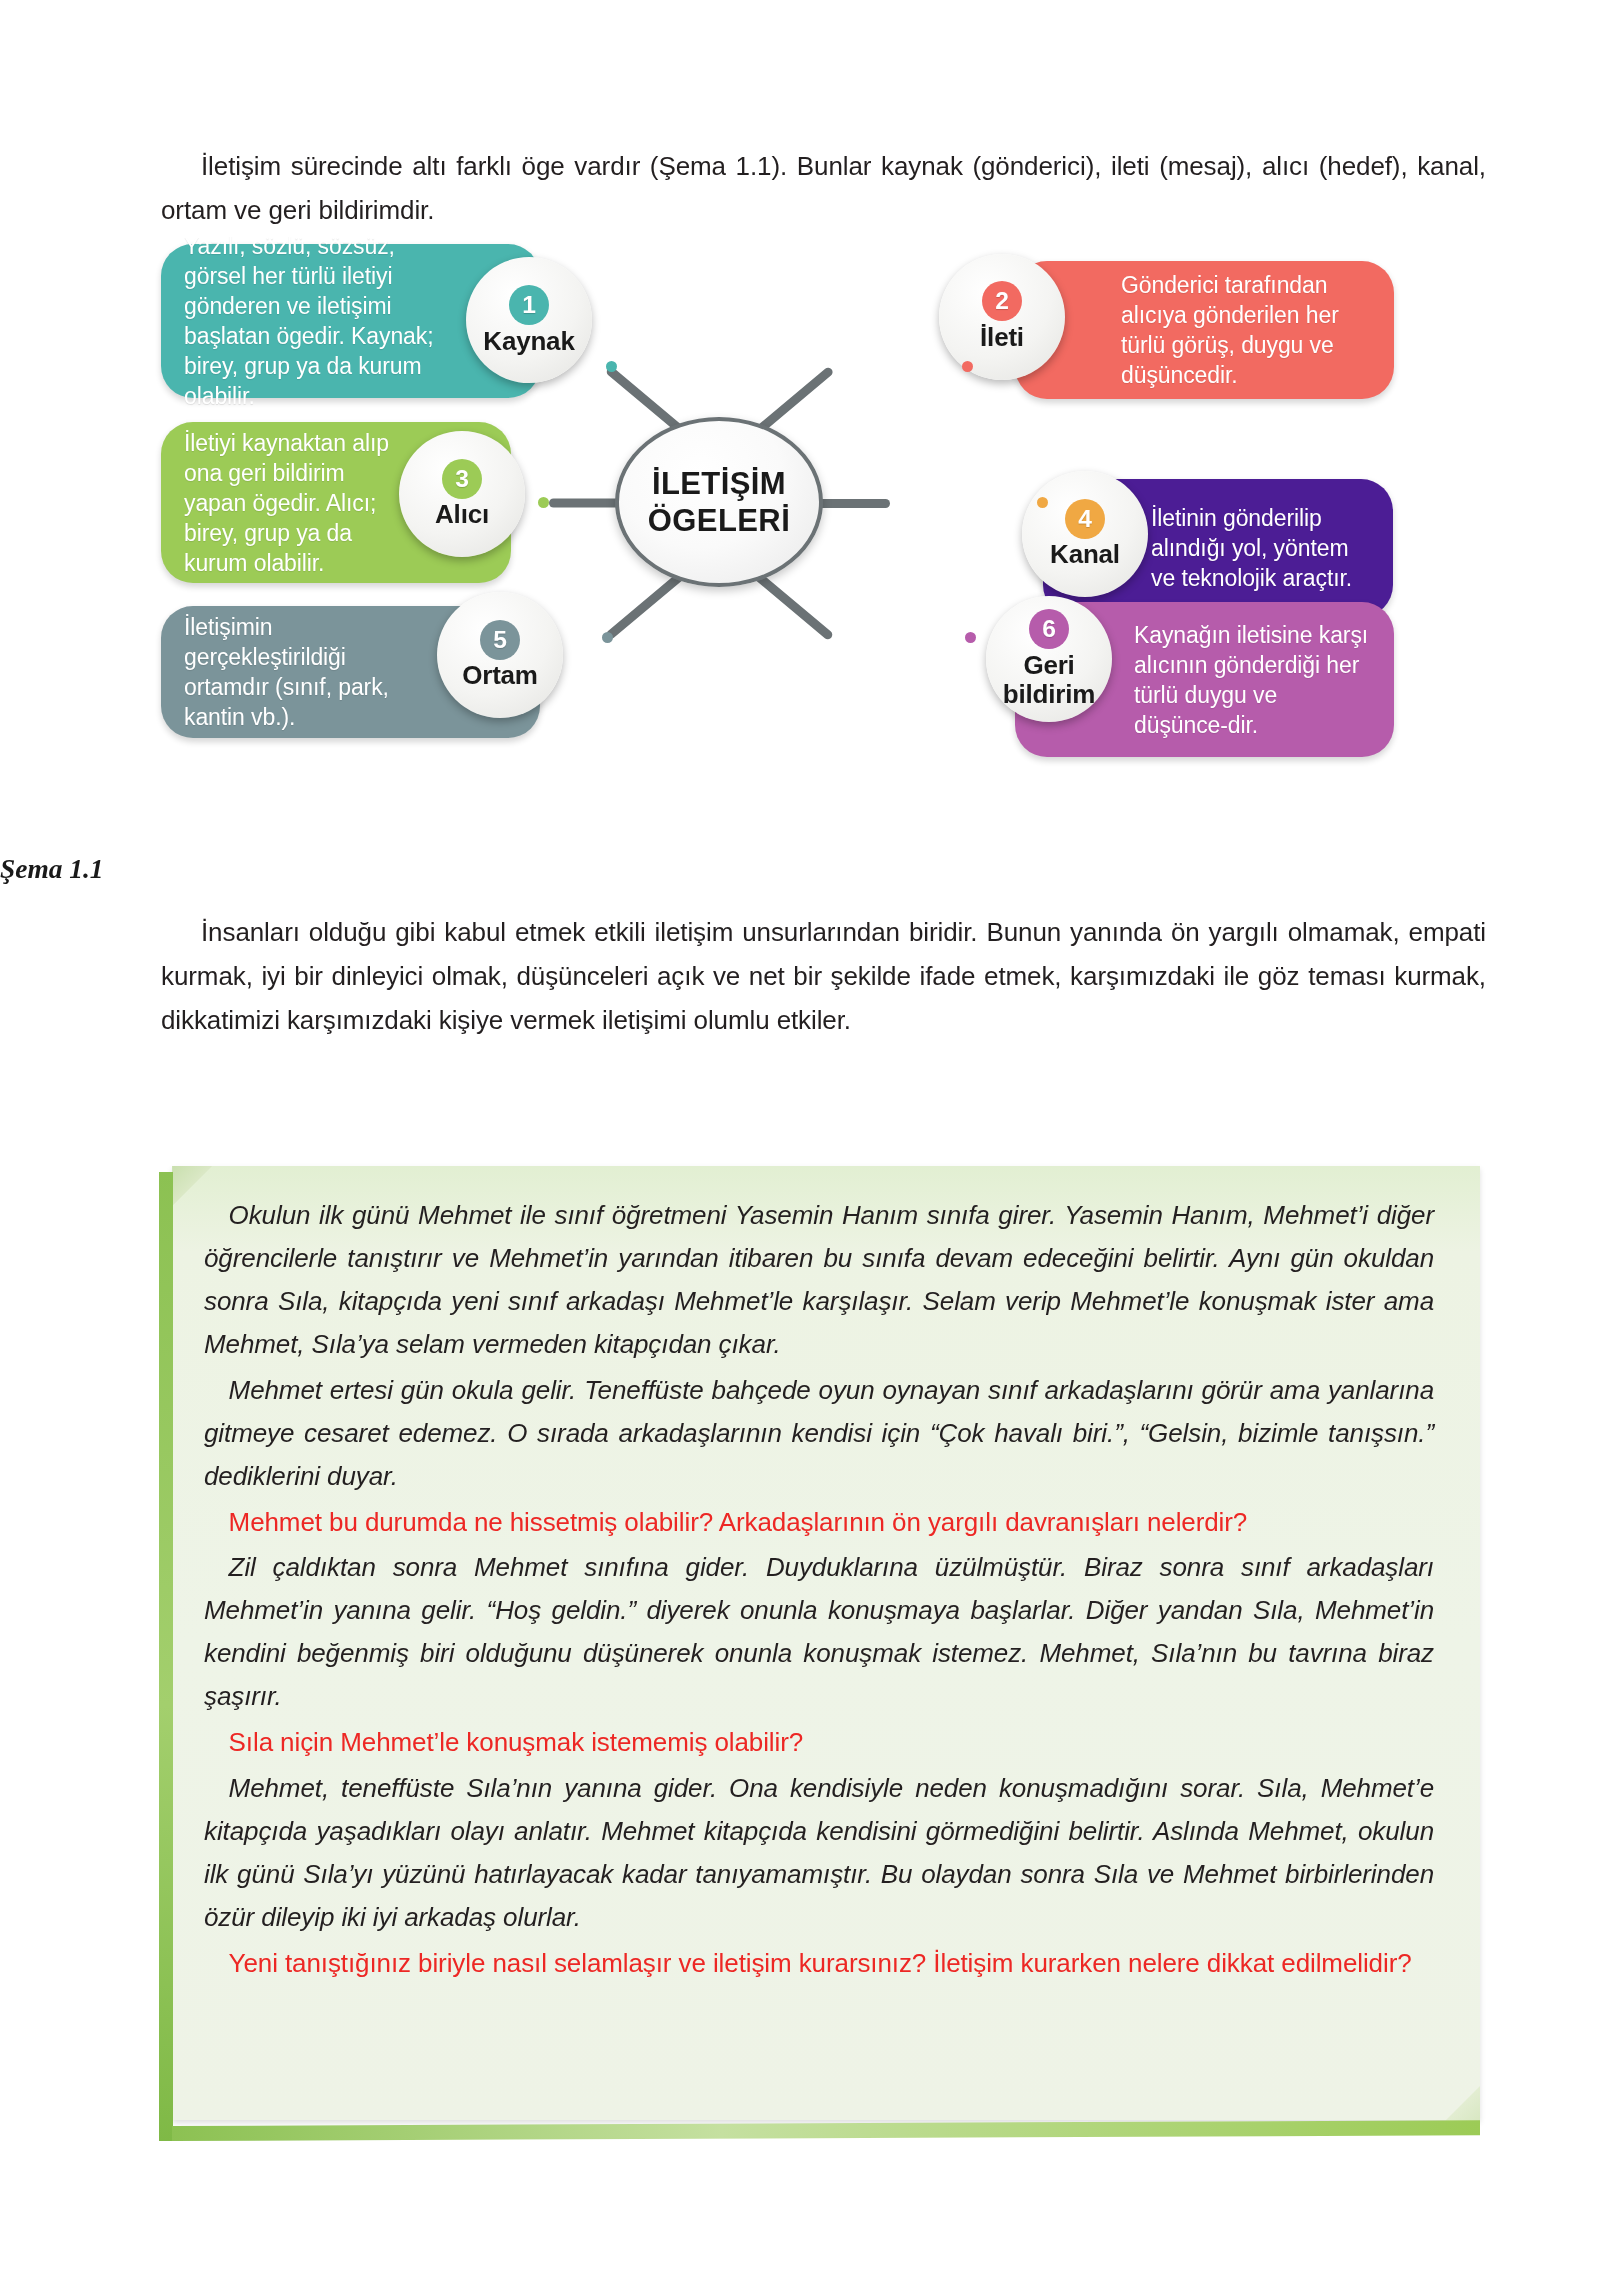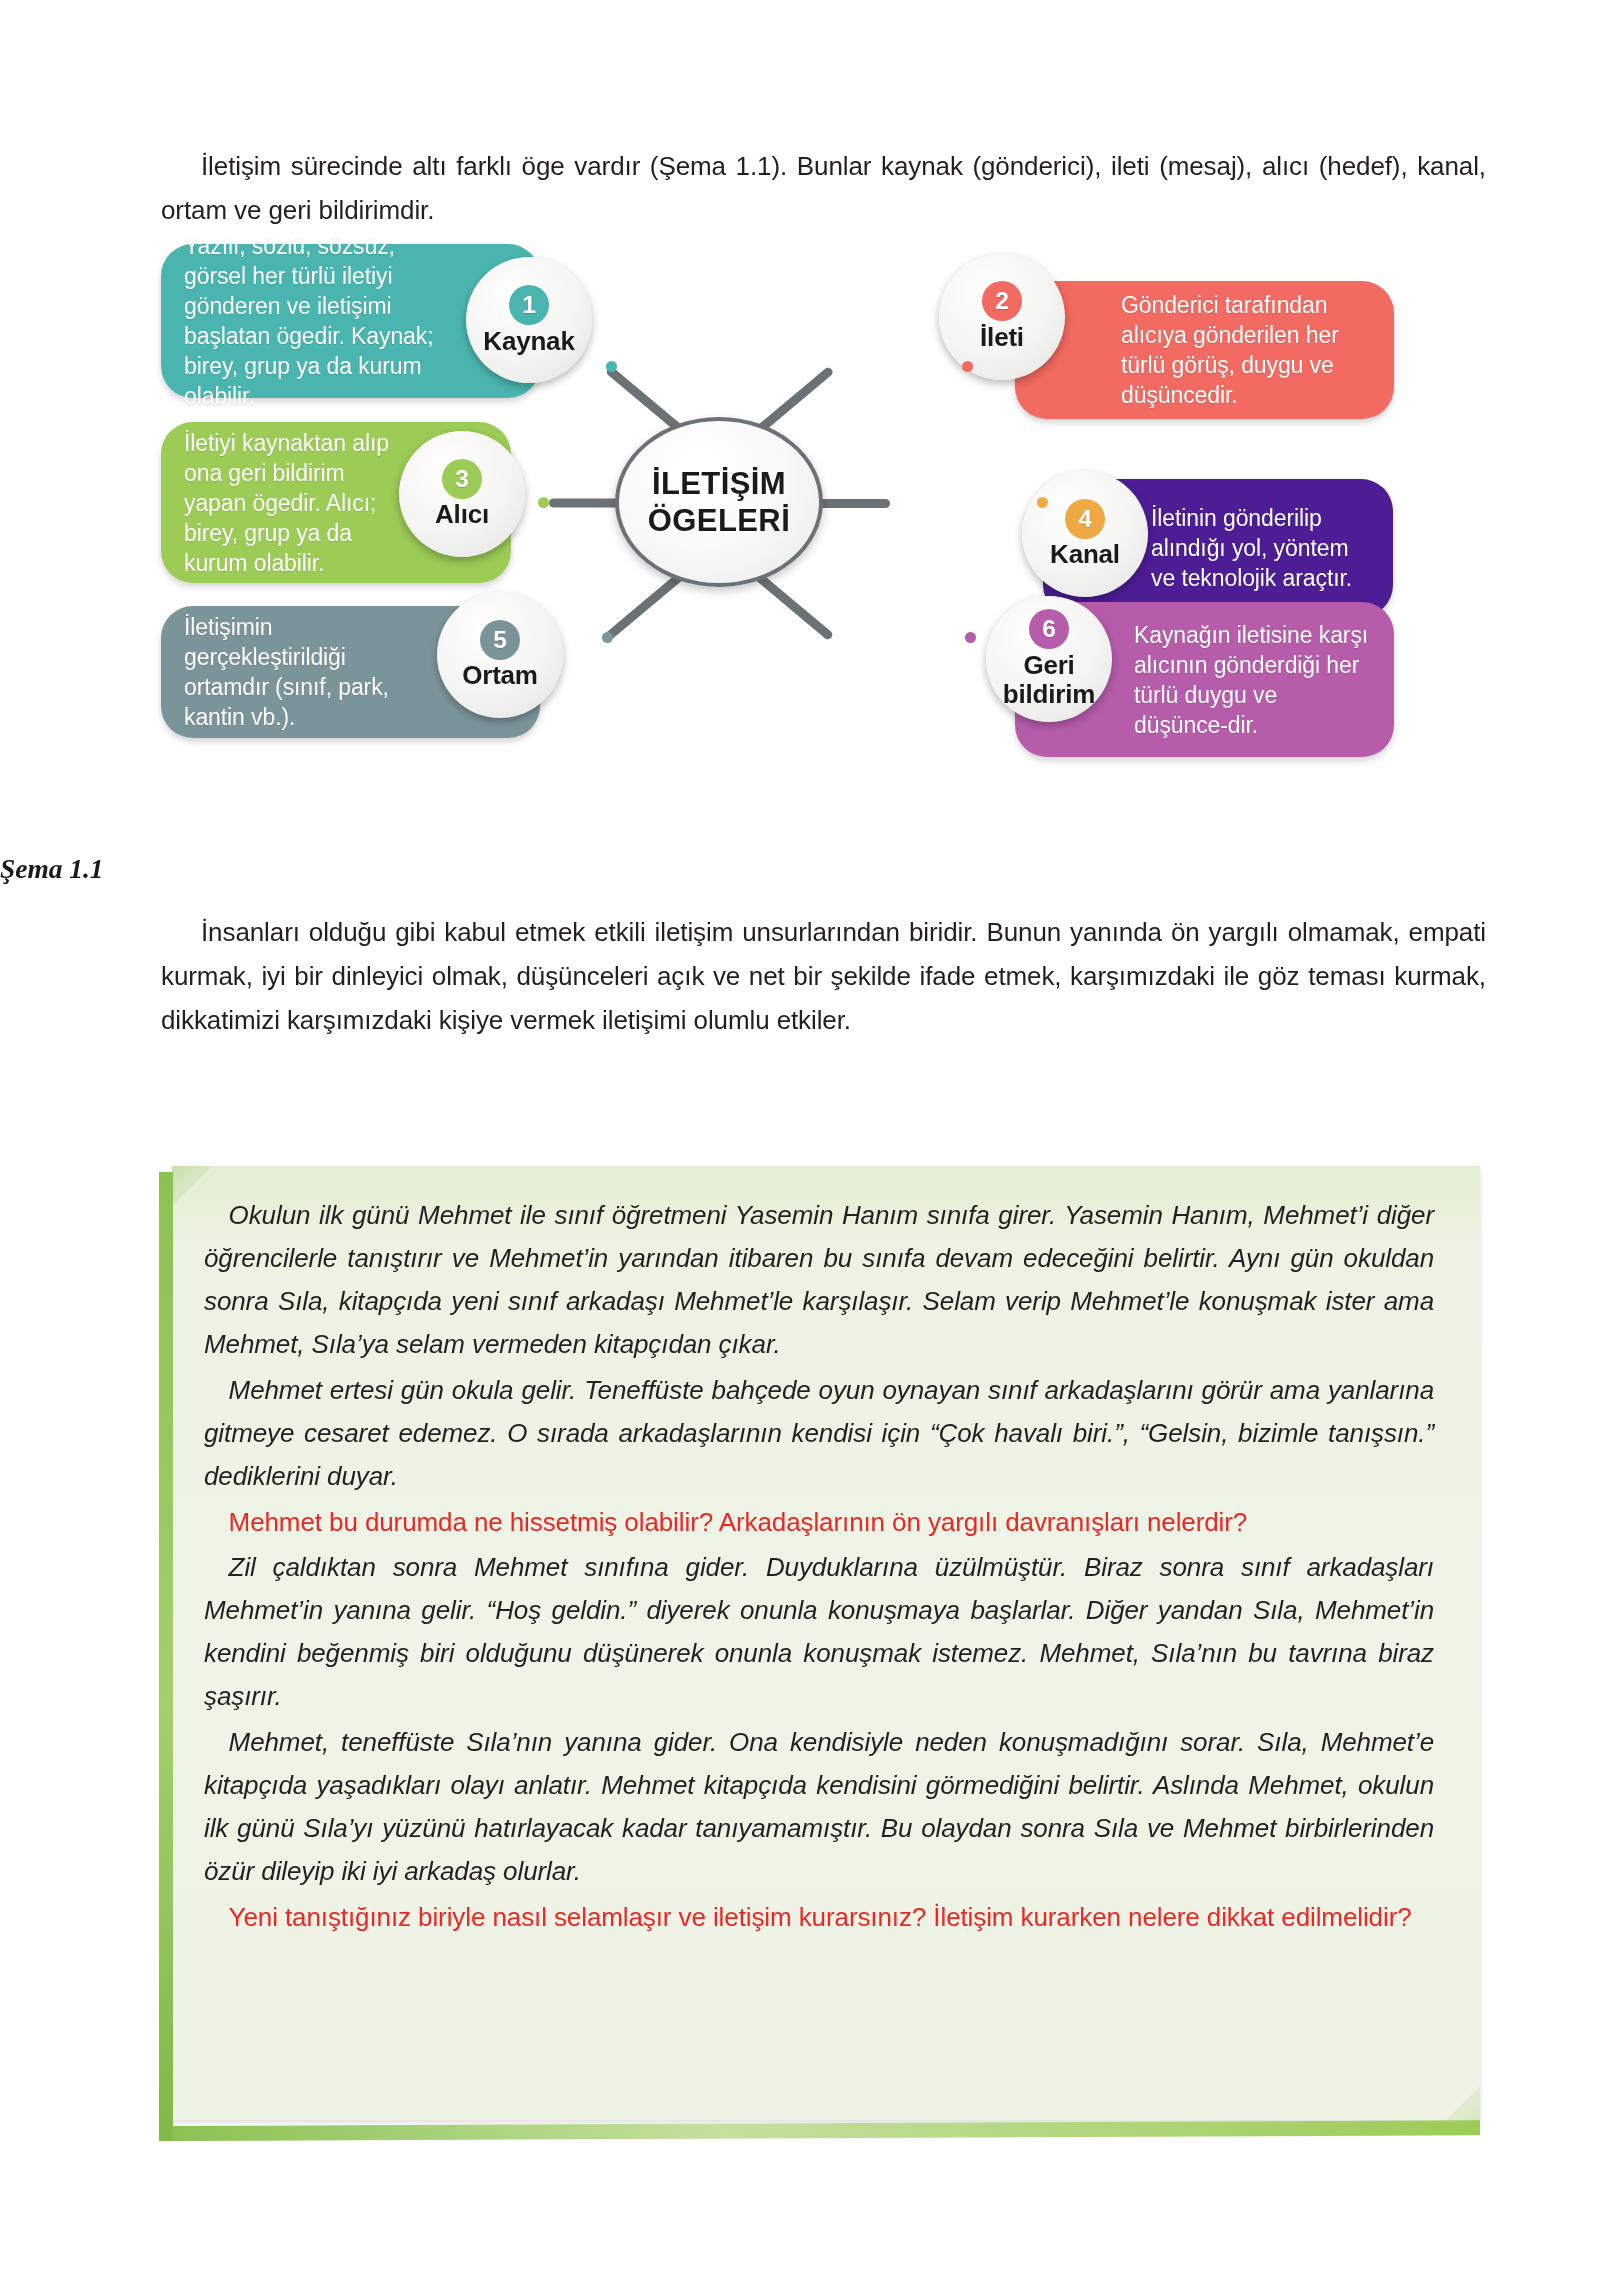--- a/index.html
+++ b/index.html
@@ -88,21 +88,21 @@
     letter-spacing: -0.2px;
   }
 
   
   #card-kaynak { left: 0px; top: 0px; width: 379px; height: 154px; background: #4ab5ae; }
   #card-kaynak .desc { padding: 0 106px 0 23px; }
   #badge-kaynak { left: 305px; top: 13.2px; width: 126px; height: 126px; }
   #badge-kaynak .num { background: #4ab5ae; }
 
   
-  #card-ileti { left: 854px; top: 17px; width: 379px; height: 138px; background: #f26a61; justify-content: flex-end; margin-top: 20px; }
+  #card-ileti { left: 854px; top: 17px; width: 379px; height: 138px; background: #f26a61; justify-content: flex-end; }
   #card-ileti .desc { padding: 0 21px 0 106px; }
   #badge-ileti { left: 778px; top: 9.5px; width: 126px; height: 126px; }
   #badge-ileti .num { background: #f26a61; }
 
   
   #card-alici { left: 0px; top: 178px; width: 350px; height: 161px; background: #9ccb56; }
   #card-alici .desc { padding: 0 110px 0 23px; }
   #badge-alici { left: 238px; top: 187px; width: 126px; height: 126px; }
   #badge-alici .num { background: #9ccb56; }
 
@@ -336,20 +336,21 @@
     <div class="box-bg"></div>
     <div class="fold-tl"></div>
     <div class="fold-br"></div>
     <div class="left-bar"></div>
     <div class="bottom-bar"></div>
     <div class="content">
       <p class="story-para"><span class="indent"></span><span>Okulun ilk günü Mehmet ile sınıf öğretmeni Yasemin Hanım sınıfa girer. Yasemin Hanım, Mehmet’i diğer öğrencilerle tanıştırır ve Mehmet’in yarından itibaren bu sınıfa devam edeceğini belirtir. Aynı gün okuldan sonra Sıla, kitapçıda yeni sınıf arkadaşı Mehmet’le karşılaşır. Selam verip Mehmet’le konuşmak ister ama Mehmet, Sıla’ya selam vermeden kitapçıdan çıkar.</span></p>
       <p class="story-para"><span class="indent"></span><span>Mehmet ertesi gün okula gelir. Teneffüste bahçede oyun oynayan sınıf arkadaşlarını görür ama yanlarına gitmeye cesaret edemez. O sırada arkadaşlarının kendisi için “Çok havalı biri.”, “Gelsin, bizimle tanışsın.” dediklerini duyar.</span></p>
       <p class="story-question"><span class="indent"></span><span>Mehmet bu durumda ne hissetmiş olabilir? Arkadaşlarının ön yargılı davranışları nelerdir?</span></p>
       <p class="story-para"><span class="indent"></span><span>Zil çaldıktan sonra Mehmet sınıfına gider. Duyduklarına üzülmüştür. Biraz sonra sınıf arkadaşları Mehmet’in yanına gelir. “Hoş geldin.” diyerek onunla konuşmaya başlarlar. Diğer yandan Sıla, Mehmet’in kendini beğenmiş biri olduğunu düşünerek onunla konuşmak istemez. Mehmet, Sıla’nın bu tavrına biraz şaşırır.</span></p>
+      <p class="story-question"><span class="indent"></span><span>Sıla niçin Mehmet’le konuşmak istememiş olabilir?</span></p>
       <p class="story-para"><span class="indent"></span><span>Mehmet, teneffüste Sıla’nın yanına gider. Ona kendisiyle neden konuşmadığını sorar. Sıla, Mehmet’e kitapçıda yaşadıkları olayı anlatır. Mehmet kitapçıda kendisini görmediğini belirtir. Aslında Mehmet, okulun ilk günü Sıla’yı yüzünü hatırlayacak kadar tanıyamamıştır. Bu olaydan sonra Sıla ve Mehmet birbirlerinden özür dileyip iki iyi arkadaş olurlar.</span></p>
       <p class="story-question"><span class="indent"></span><span>Yeni tanıştığınız biriyle nasıl selamlaşır ve iletişim kurarsınız? İletişim kurarken nelere dikkat edilmelidir?</span></p>
     </div>
   </div>
 
 
 </div>
 
 
 </body></html>

